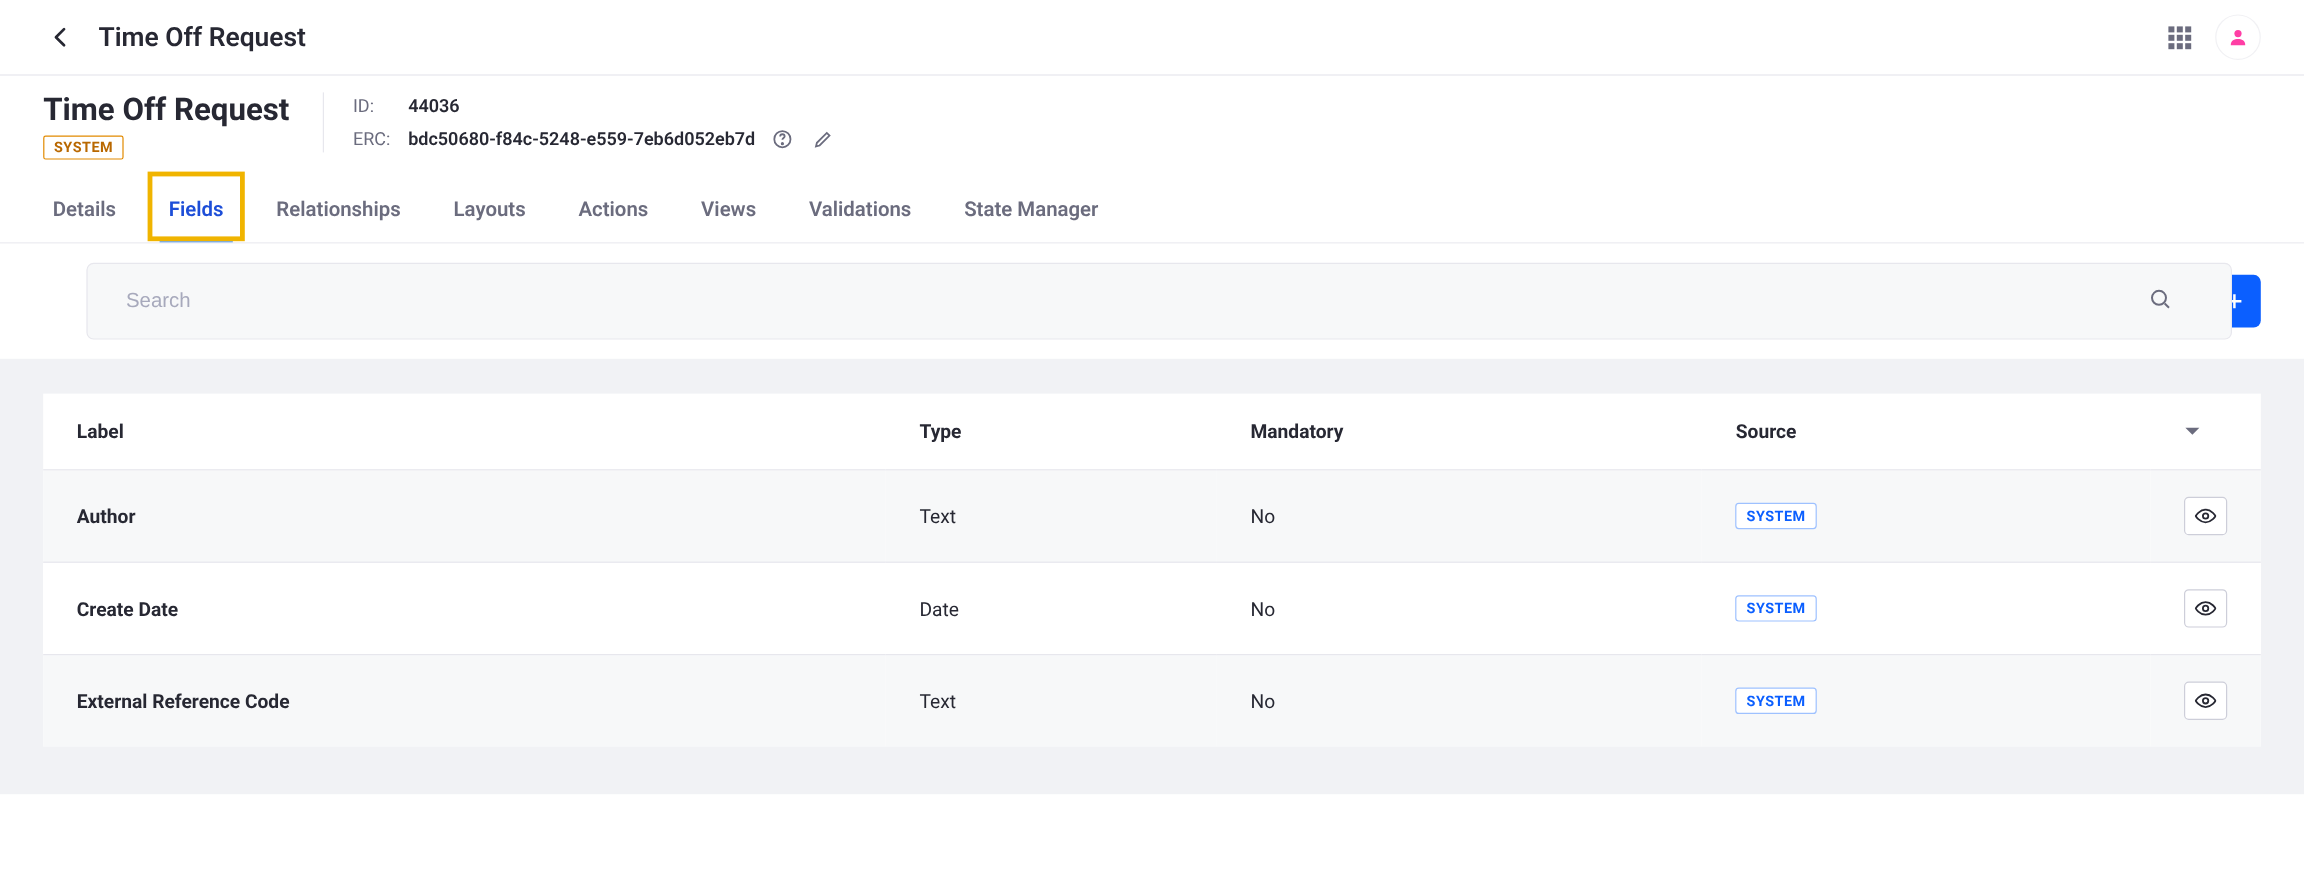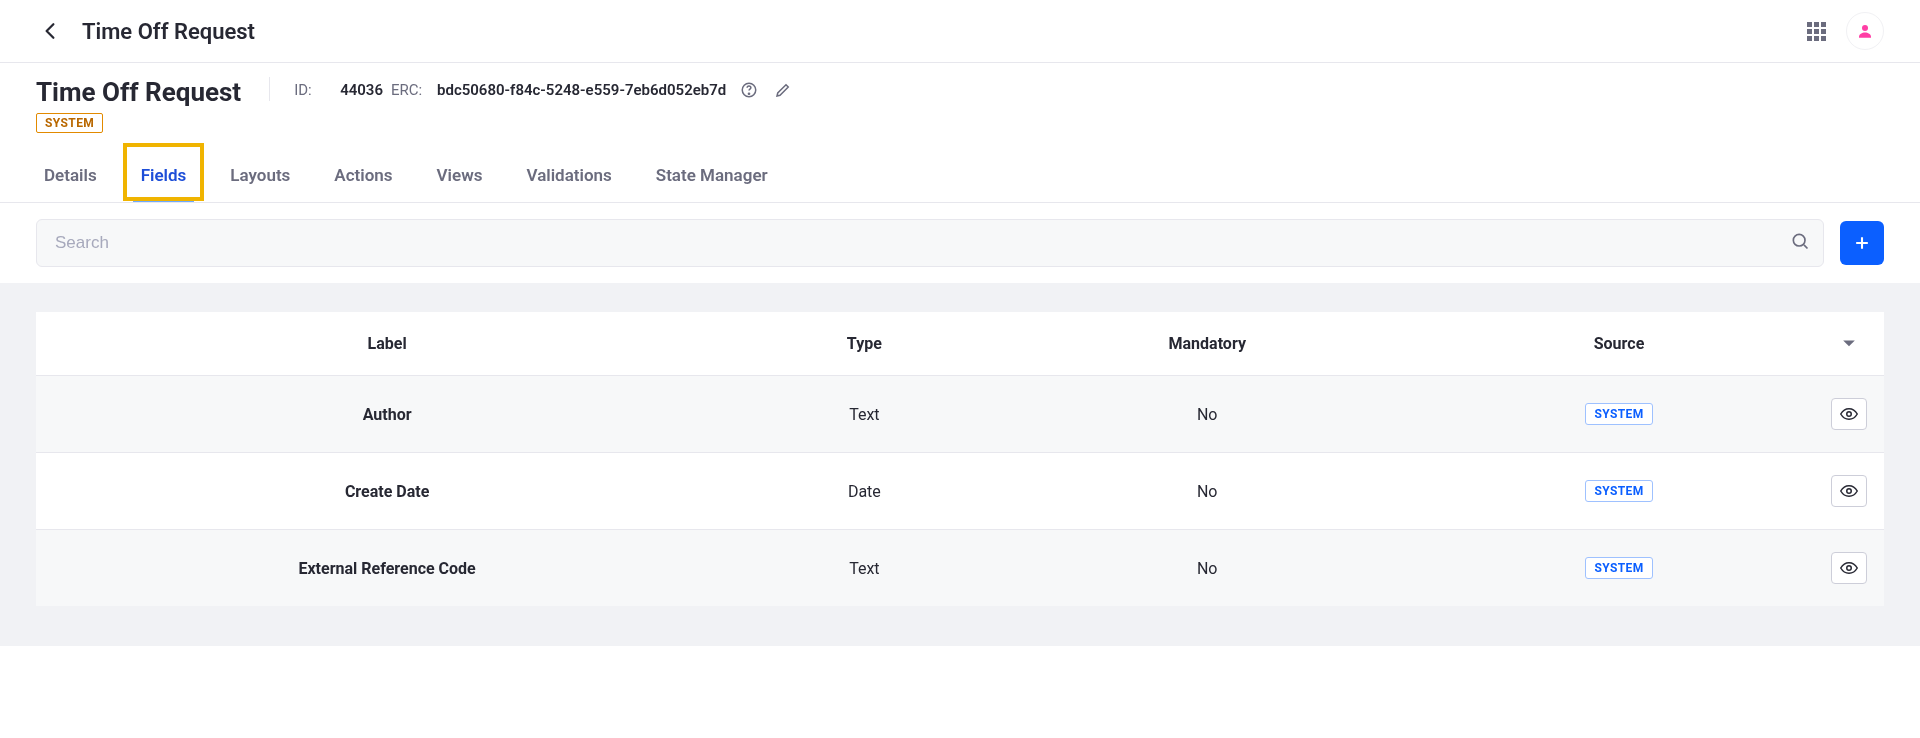--- a/index.html
+++ b/index.html
@@ -11,42 +11,42 @@
   .topbar-right { display: flex; align-items: center; gap: 20px; }
   .grid-icon { display: inline-grid; grid-template-columns: repeat(3,5px); grid-template-rows: repeat(3,5px); gap: 2px; cursor: pointer; }
   .grid-icon span { width: 5px; height: 5px; background: #6b6c7e; }
   .avatar { width: 38px; height: 38px; border-radius: 50%; border: 1px solid #f1f1f4; display: inline-flex; align-items:center; justify-content:center; cursor:pointer; }
 
   .header-block { padding: 14px 36px 0 36px; border-bottom: 1px solid #e7e7ed; }
   .header-main { display:flex; align-items:flex-start; gap: 28px; }
   .header-left {}
   .page-title-big { font-size: 26px; font-weight: 700; color:#272833; }
   .custom-badge { display:inline-block; margin-top:6px; padding: 2px 8px; border:1.5px solid #e28a00; color:#b96800; font-weight:700; font-size:12px; border-radius:2px; letter-spacing:0.4px; }
-  .header-meta { padding-top:2px; border-left:1px solid #e7e7ed; padding-left:24px; display:flex; flex-direction:row; gap:8px; }
+  .header-meta { padding-top:2px; border-left:1px solid #e7e7ed; padding-left:24px; display:flex; flex-direction:column; gap:8px; }
   .meta-row { display:flex; align-items:center; gap:12px; color:#6b6c7e; font-size:15px; }
   .meta-label { color:#6b6c7e; min-width:34px; }
   .meta-value { color:#272833; font-weight:600;text-align:center; }
   .icon-btn { display:inline-flex; align-items:center; justify-content:center; width:22px; height:22px; cursor:pointer; color:#6b6c7e; }
 
   .tabs { display:flex; gap:28px; margin-top:10px; padding-top:6px; }
   .tab { padding: 16px 8px 14px 8px; font-size:17px; font-weight:600; color:#6b6c7e; cursor:pointer; border-bottom:3px solid transparent; position:relative;text-align:center; }
   .tab.active { color:#1d4ed8; border-bottom-color:#6daaff; }
   .tab.highlight-frame { position:relative; }
   .tab.highlight-frame::before { content:""; position:absolute; inset:-6px -10px -2px -10px; border:4px solid #f0b400; pointer-events:none; }
 
   .toolbar { padding: 16px 36px; display:flex; gap:16px; align-items:center; border-bottom:1px solid #f1f2f5; background:#fff;}
   .search-wrap { flex:1; position:relative; }
-  .search-input { width:100%; height:48px; border:1px solid #e7e7ed; border-radius:6px; background:#f7f8f9; padding:0 48px 0 18px; font-size:17px; color:#272833; }
+  .search-input { width:100%; height:64px; border:1px solid #e7e7ed; border-radius:6px; background:#f7f8f9; padding:0 48px 0 32px; font-size:17px; color:#272833;margin-left:36px; }
   .search-input::placeholder { color:#a7a9bc; }
   .search-icon { position:absolute; right:14px; top:50%; transform:translateY(-50%); color:#6b6c7e; }
   .add-btn { width:44px; height:44px; border-radius:6px; background:#0b5fff; color:#fff; display:inline-flex; align-items:center; justify-content:center; border:none; cursor:pointer; }
 
   .content { background:#f1f2f5; padding: 28px 36px 40px 36px; }
   .table { width:100%; border-collapse:collapse; background:#fff; }
-  .table th, .table td { text-align:center; padding: 22px 12px; font-size:16px; }
+  .table th, .table td { text-align:left; padding: 22px 28px; font-size:16px; }
   .table th { font-weight:700; color:#272833; border-bottom:1px solid #e7e7ed; }
   .table tbody tr { border-top:1px solid #e7e7ed; }
   .table tbody tr:nth-child(odd){ background:#f7f8f9; }
   .table tbody tr:nth-child(even){ background:#fff; }
   .col-label { width:38%; font-weight:700; }
   .col-actions { width:70px; text-align:right; }
   .source-badge { display:inline-block; padding:3px 8px; font-size:12px; font-weight:700; color:#0b5fff; border:1.5px solid #9ec1ff; border-radius:3px; background:#fff; letter-spacing:0.4px;}
   .view-btn { width:36px; height:32px; border:1px solid #cdced9; border-radius:4px; background:#fff; display:inline-flex; align-items:center; justify-content:center; cursor:pointer; }
   .th-menu { text-align:right; }
 </style>
@@ -109,20 +109,21 @@
               <path d="M4 20l4-1 11-11-3-3L5 16l-1 4z"></path>
             </svg>
         </span>
       </div>
     </div>
   </div>
 
   <div class="tabs" id="tabs-container">
       <div class="tab">Details</div>
       <div class="tab active highlight-frame">Fields</div>
+      <div class="tab">Relationships</div>
       <div class="tab">Layouts</div>
       <div class="tab">Actions</div>
       <div class="tab">Views</div>
       <div class="tab">Validations</div>
       <div class="tab">State Manager</div>
     </div>
 </div>
 
 <div class="toolbar">
   <div class="search-wrap">

